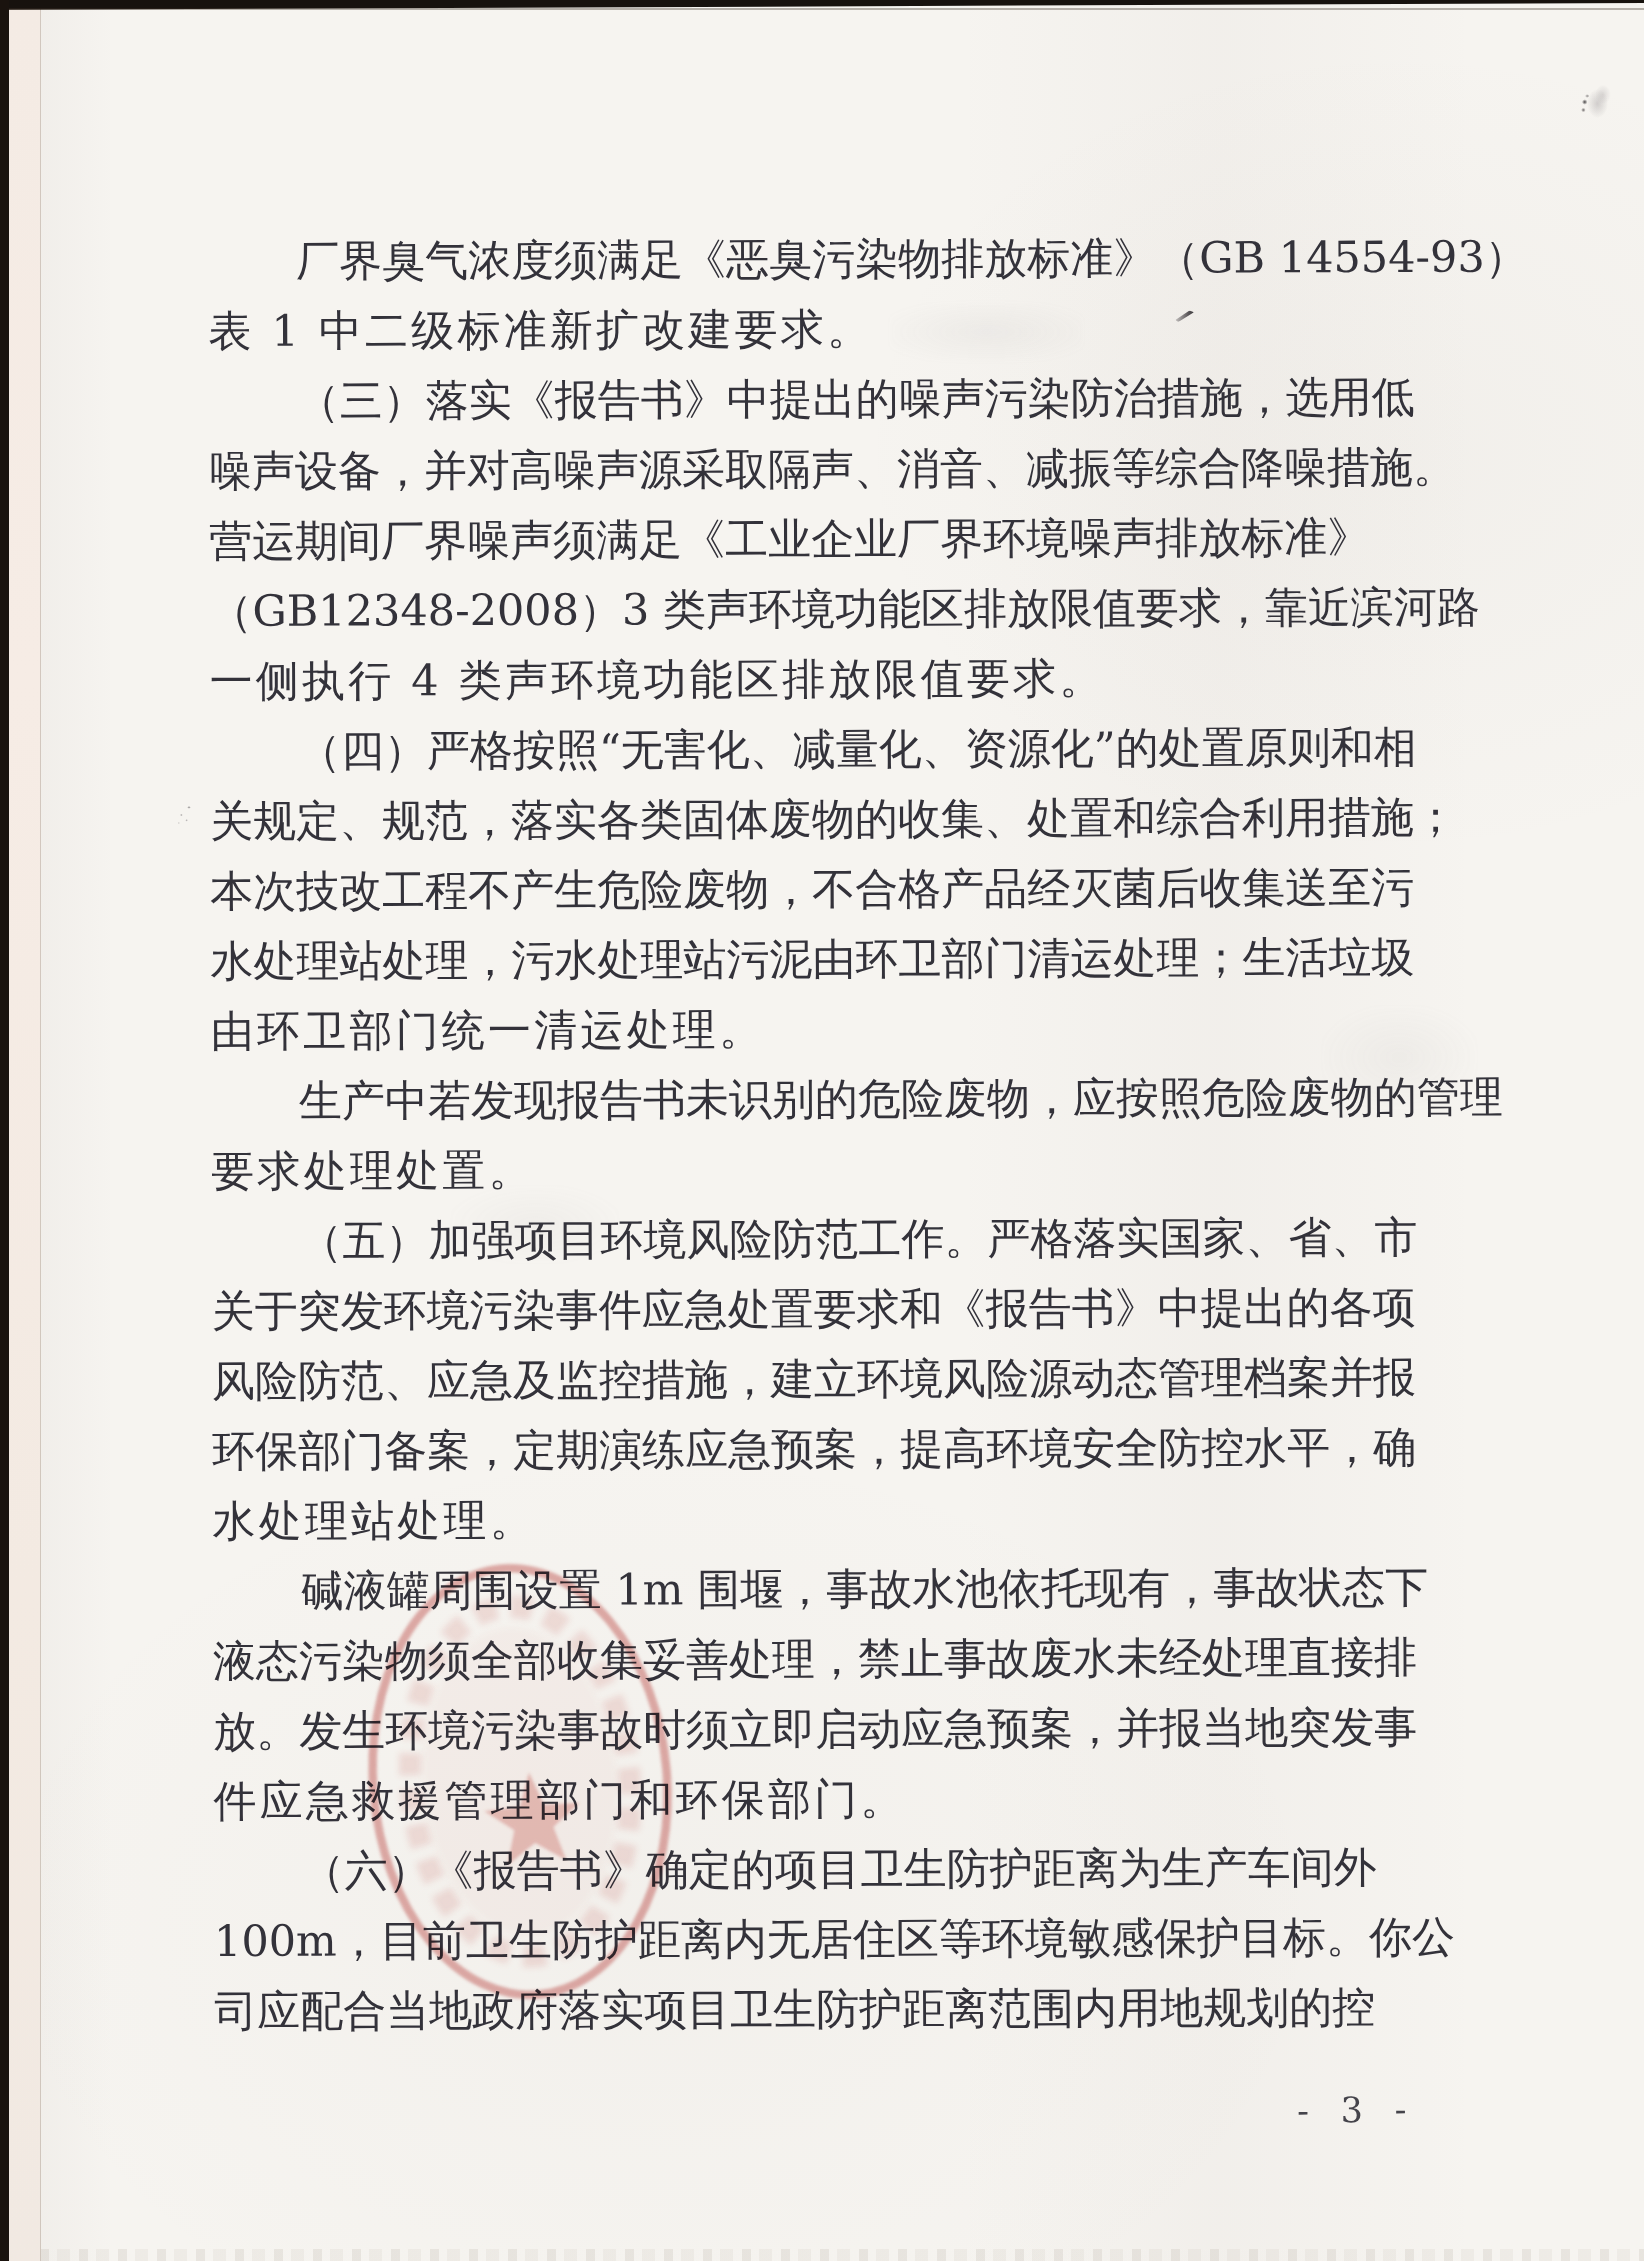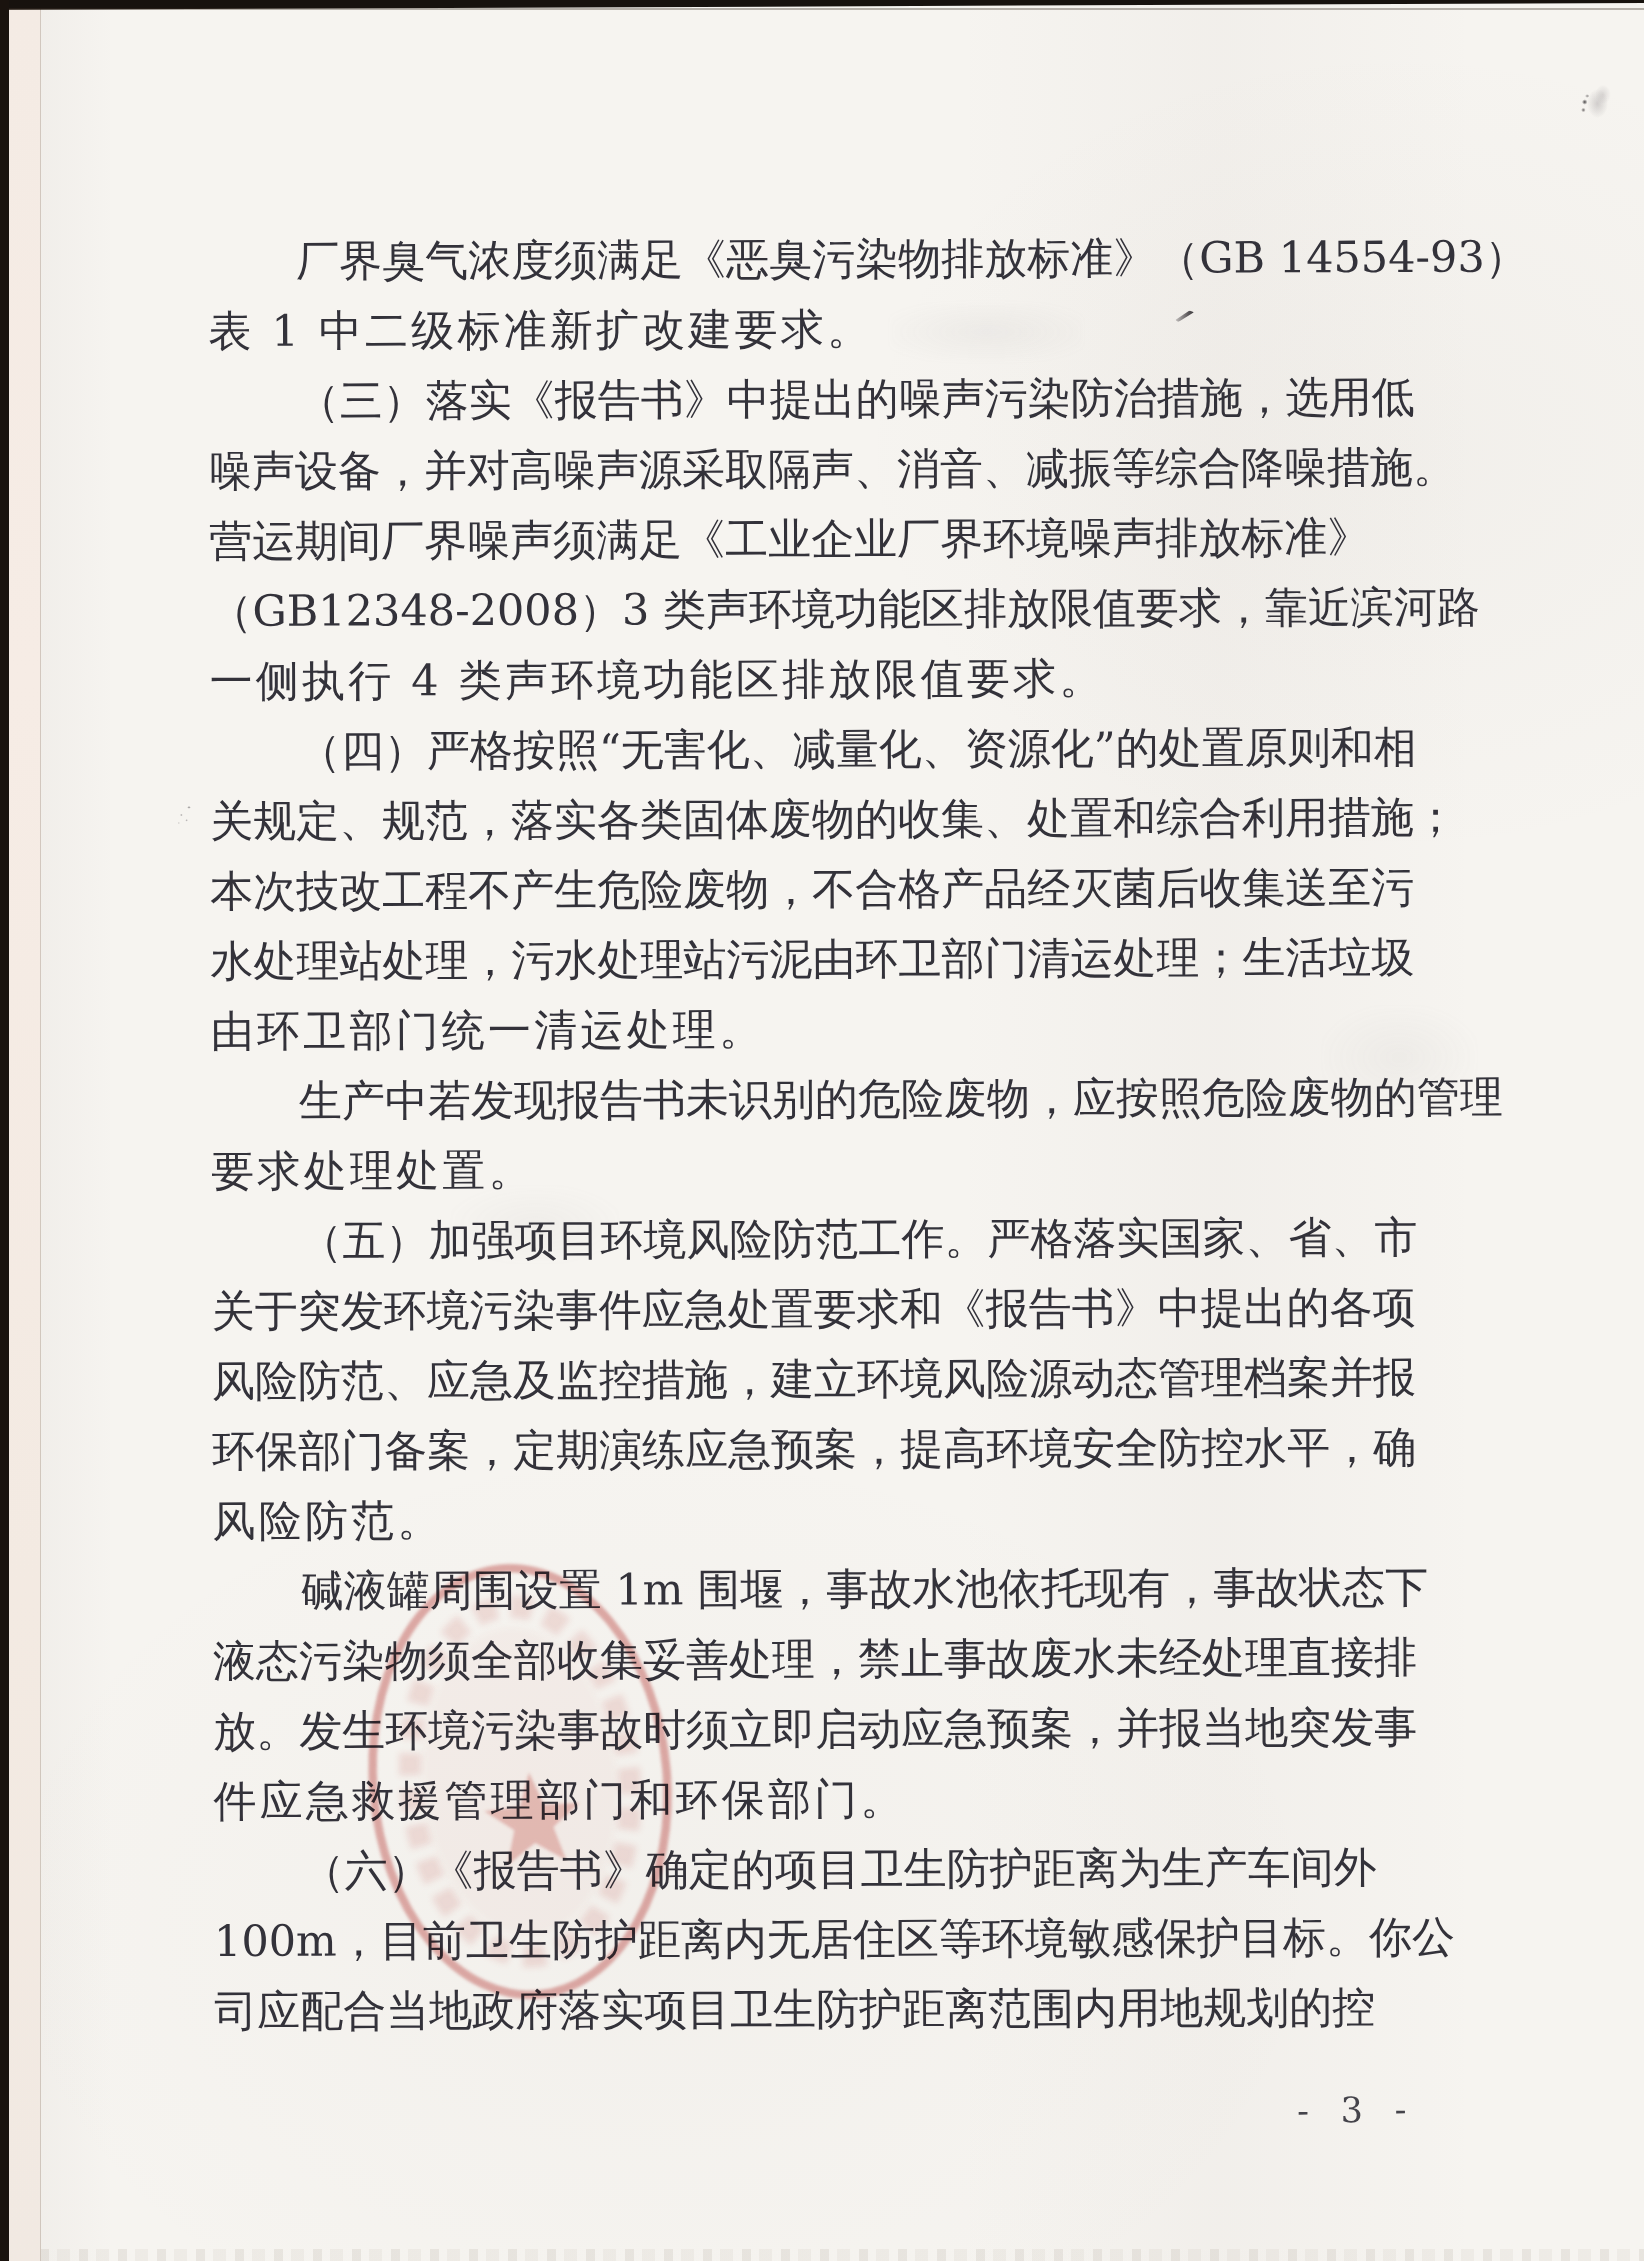--- a/index.html
+++ b/index.html
@@ -132,21 +132,21 @@
       <div class="line" style="letter-spacing: 0px;"><span>关规定、规范，落实各类固体废物的收集、处置和综合利用措施；</span></div>
       <div class="line" style="letter-spacing: 0px;"><span>本次技改工程不产生危险废物，不合格产品经灭菌后收集送至污</span></div>
       <div class="line" style="letter-spacing: 0px;"><span>水处理站处理，污水处理站污泥由环卫部门清运处理；生活垃圾</span></div>
       <div class="line end"><span>由环卫部门统一清运处理。</span></div>
       <div class="line indent" style="letter-spacing: 0px;"><span>生产中若发现报告书未识别的危险废物，应按照危险废物的管理</span></div>
       <div class="line end"><span>要求处理处置。</span></div>
       <div class="line indent" style="letter-spacing: 0px;"><span>（五）加强项目环境风险防范工作。严格落实国家、省、市</span></div>
       <div class="line" style="letter-spacing: 0px;"><span>关于突发环境污染事件应急处置要求和《报告书》中提出的各项</span></div>
       <div class="line" style="letter-spacing: 0px;"><span>风险防范、应急及监控措施，建立环境风险源动态管理档案并报</span></div>
       <div class="line" style="letter-spacing: 0px;"><span>环保部门备案，定期演练应急预案，提高环境安全防控水平，确</span></div>
-      <div class="line end"><span>风险防范。</span></div>
+      <div class="line end"><span>水处理站处理。</span></div>
       <div class="line indent" style="letter-spacing: 0px;"><span>碱液罐周围设置 1m 围堰，事故水池依托现有，事故状态下</span></div>
       <div class="line" style="letter-spacing: 0px;"><span>液态污染物须全部收集妥善处理，禁止事故废水未经处理直接排</span></div>
       <div class="line" style="letter-spacing: 0px;"><span>放。发生环境污染事故时须立即启动应急预案，并报当地突发事</span></div>
       <div class="line end"><span>件应急救援管理部门和环保部门。</span></div>
       <div class="line indent" style="letter-spacing: 0px;"><span>（六）《报告书》确定的项目卫生防护距离为生产车间外</span></div>
       <div class="line" style="letter-spacing: 0px;"><span>100m，目前卫生防护距离内无居住区等环境敏感保护目标。你公</span></div>
       <div class="line" style="letter-spacing: 0px;"><span>司应配合当地政府落实项目卫生防护距离范围内用地规划的控</span></div>
     </div>
 </div>
 

